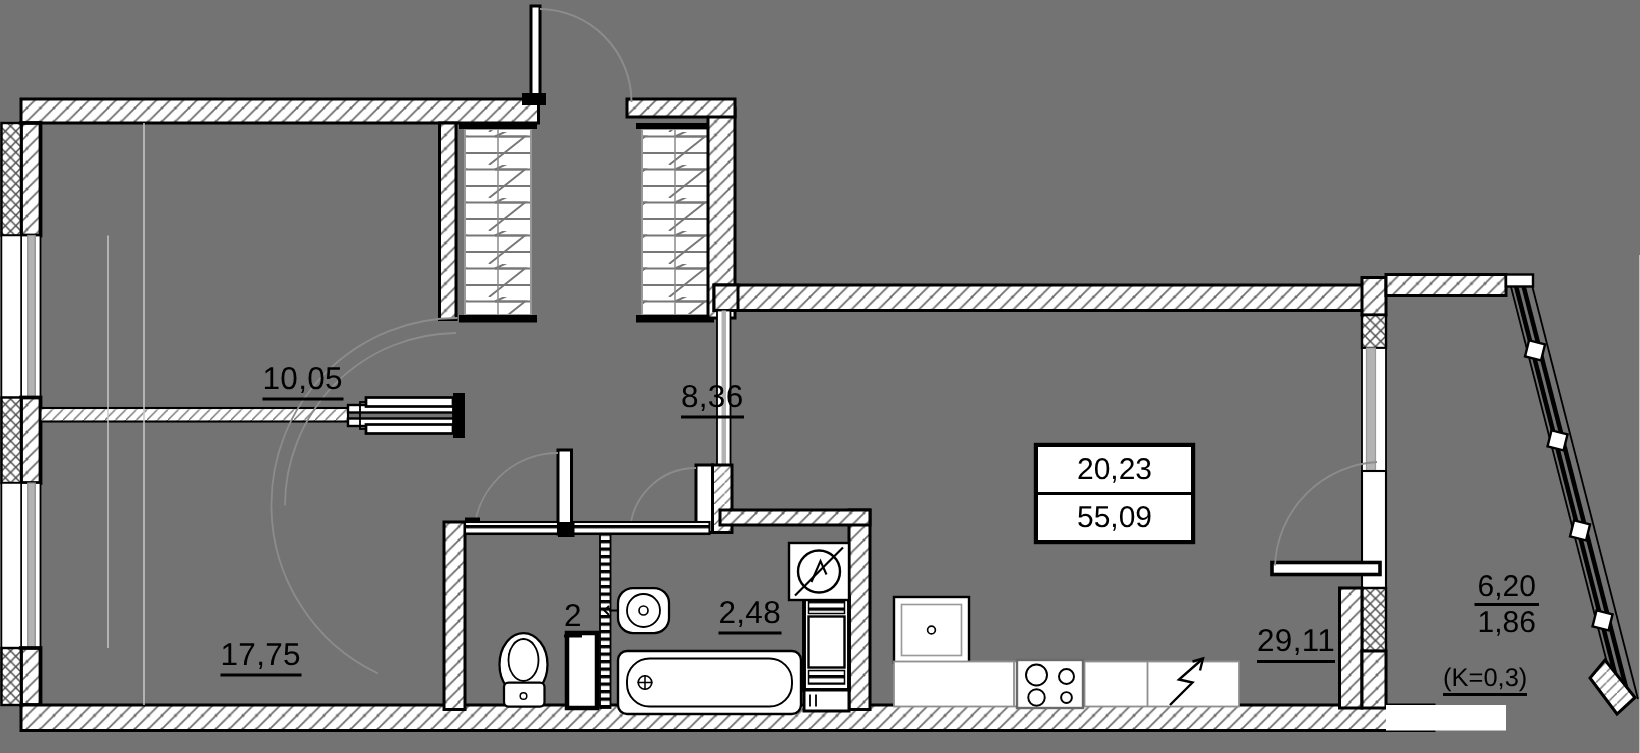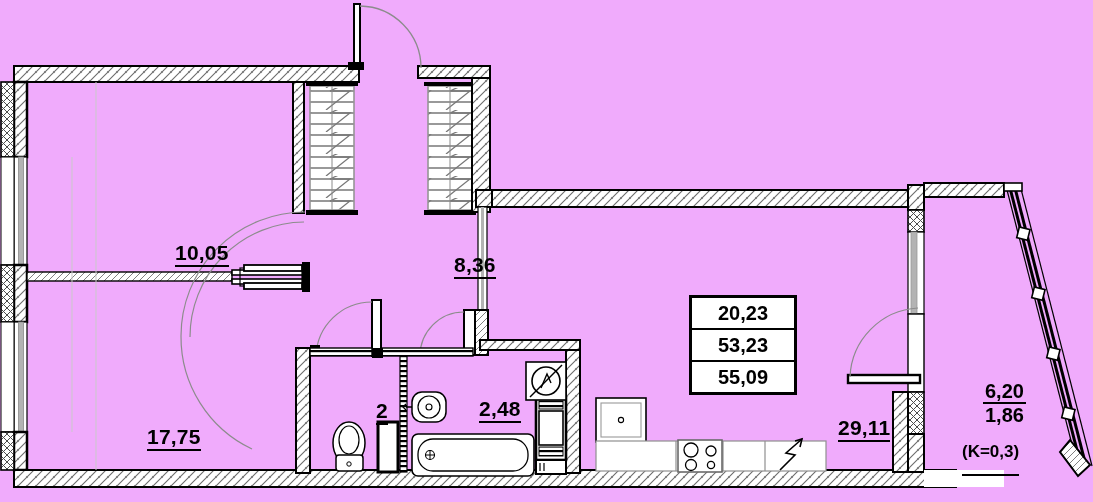--- a/index.html
+++ b/index.html
@@ -1,24 +1,24 @@
 <!DOCTYPE html>
 <html><head>
 <meta charset="utf-8">
 <style>
   html,body{margin:0;padding:0;background:#ffffff;}
   body{font-family:"Liberation Sans",sans-serif;}
-  #plan-root{position:relative;width:1093px;height:502px;background:#f0abfc;overflow:hidden;font-weight:bold;}
+  #plan-root{position:relative;width:1093px;height:502px;background:#737373;overflow:hidden;}
   #plan-svg{position:absolute;left:0;top:0;width:1093px;height:502px;}
   .lbl{position:absolute;font-family:"Liberation Sans",sans-serif;color:#000;white-space:nowrap;}
   .area-lbl{font-size:21px;letter-spacing:.2px;border-bottom:2px solid #000;padding-bottom:1px;line-height:1.05;}
   .frac{position:absolute;text-align:right;font-size:20px;line-height:1.1;}
   .frac .top{border-bottom:2px solid #000;padding:0 2px;}
   .frac .bot{padding:0 2px;}
-  .kcoef{position:absolute;font-size:17px;border-bottom:2px solid #000;padding-bottom:12px;}
+  .kcoef{position:absolute;font-size:17px;border-bottom:2px solid #000;padding-bottom:0px;}
   #area-table{position:absolute;border:3px solid #000;display:flex;background:#fff;}
   #area-table .type-cell{display:flex;align-items:center;justify-content:center;width:56px;border-right:3px solid #000;font-size:20px;}
   #area-table .vals{display:flex;flex-direction:column;width:102px;}
   #area-table .vals .v{height:30px;display:flex;align-items:center;justify-content:center;font-size:20px;border-bottom:2px solid #000;}
   #area-table .vals .v:last-child{border-bottom:none;}
 </style>
 </head>
 <body>
 
 <div id="plan-root">
@@ -329,18 +329,17 @@
 
   <div class="frac" style="left:983px;top:380px;">
     <div class="top">6,20</div>
     <div class="bot">1,86</div>
   </div>
   <div class="kcoef" style="left:962px;top:442px;">(K=0,3)</div>
 
   <div id="area-table" style="left:689px;top:295px;">
     <div class="vals">
       <div class="v">20,23</div>
-      <div class="v">53,23</div>
       <div class="v">55,09</div>
     </div>
   </div>
 
 </div>
 
 </body></html>

